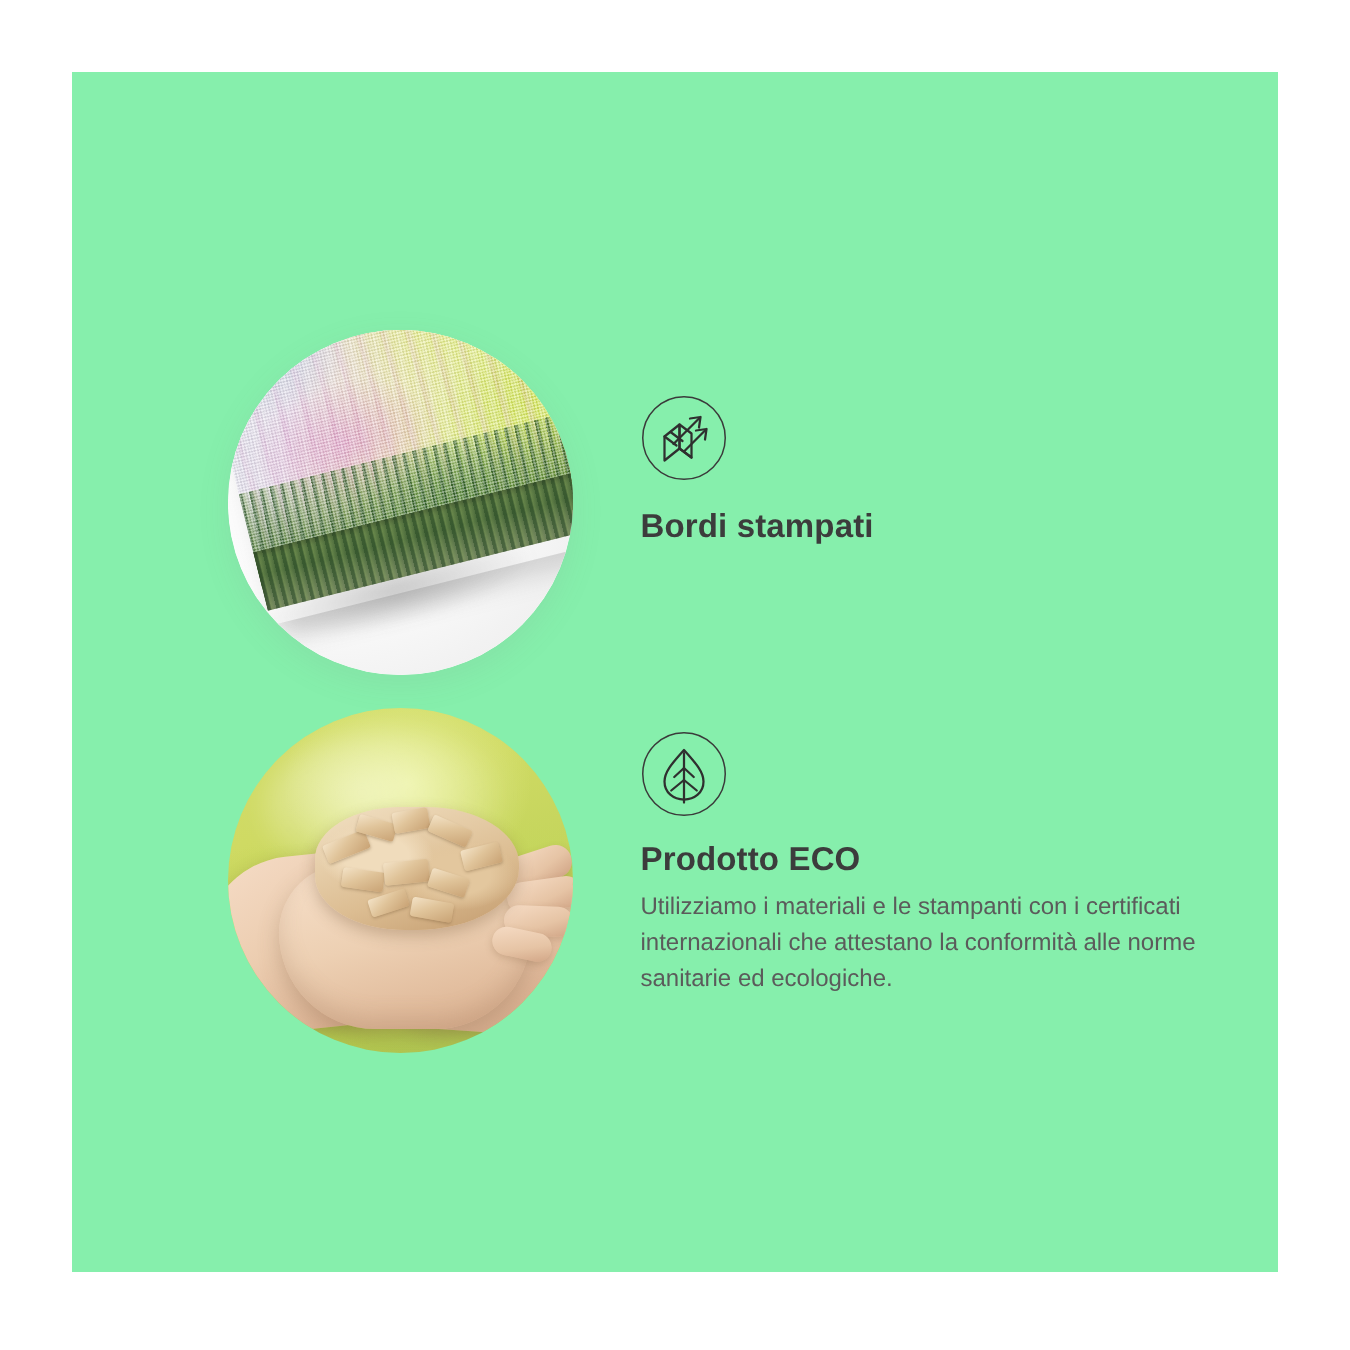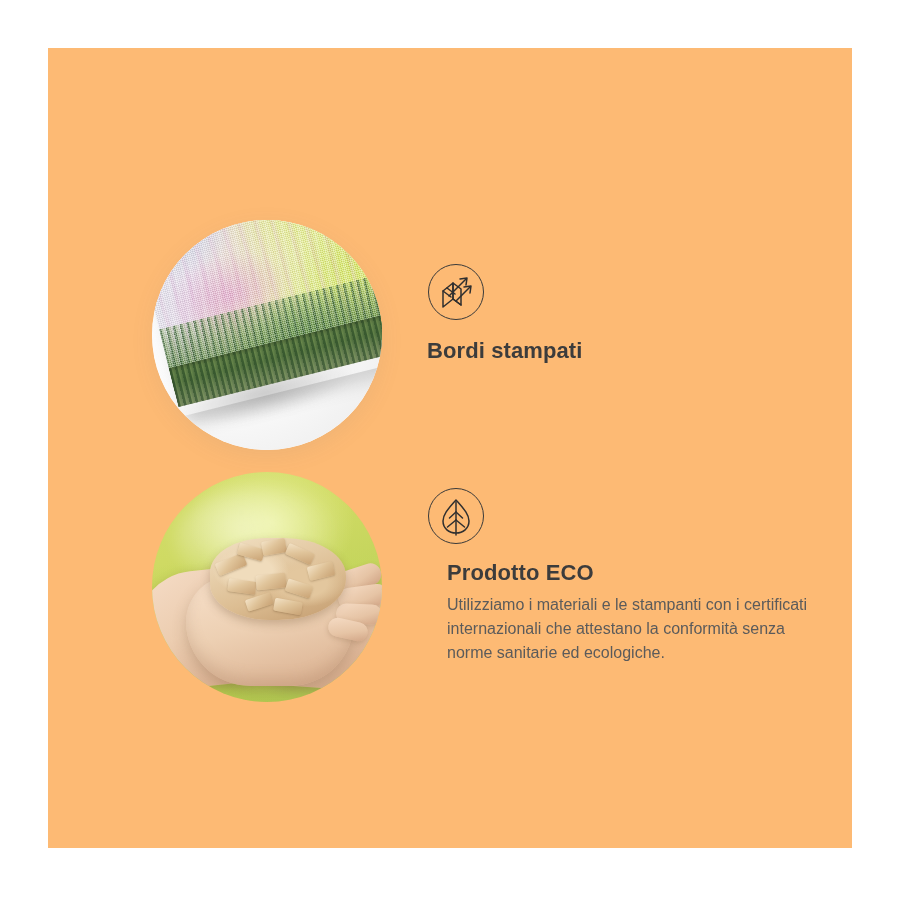--- a/index.html
+++ b/index.html
@@ -22,21 +22,21 @@
     background: #ffffff;
   }
 
   
   .panel {
     position: absolute;
     left: 48px;
     top: 48px;
     width: 804px;
     height: 800px;
-    background: #fdba74;
+    background: #86efac;
   }
 
   .feature {
     position: absolute;
     left: 0;
     width: 804px;
   }
   .feature-edges { top: 130px; }
   .feature-eco   { top: 400px; }
 
@@ -250,21 +250,21 @@
   .feature-eco   .icon-circle { top: 40px; }
   .icon-circle svg { display: block; }
 
   
   .text-col {
     position: absolute;
     left: 379px;
     width: 380px;
   }
   .feature-edges .text-col { top: 160px; }
-  .feature-eco   .text-col { top: 112px; margin-left: 20px; }
+  .feature-eco   .text-col { top: 112px; }
 
   .feature-title {
     margin: 0 0 7px 0;
     font-size: 22px;
     font-weight: 600;
     color: #3c3c3c;
     letter-spacing: 0.1px;
     line-height: 1.2;
   }
   .feature-desc {
@@ -353,18 +353,18 @@
 
           <path d="M27 23 L20.5 29"></path>
           <path d="M27 23 L33.5 29"></path>
           <path d="M27 31 L18.5 38"></path>
           <path d="M27 31 L35.5 38"></path>
         </svg>
       </div>
 
       <div class="text-col">
         <h2 class="feature-title">Prodotto ECO</h2>
-        <p class="feature-desc">Utilizziamo i materiali e le stampanti con i certificati internazionali che attestano la conformità senza norme sanitarie ed ecologiche.</p>
+        <p class="feature-desc">Utilizziamo i materiali e le stampanti con i certificati internazionali che attestano la conformità alle norme sanitarie ed ecologiche.</p>
       </div>
     </div>
 
   </div>
 </div>
 
 </body></html>

